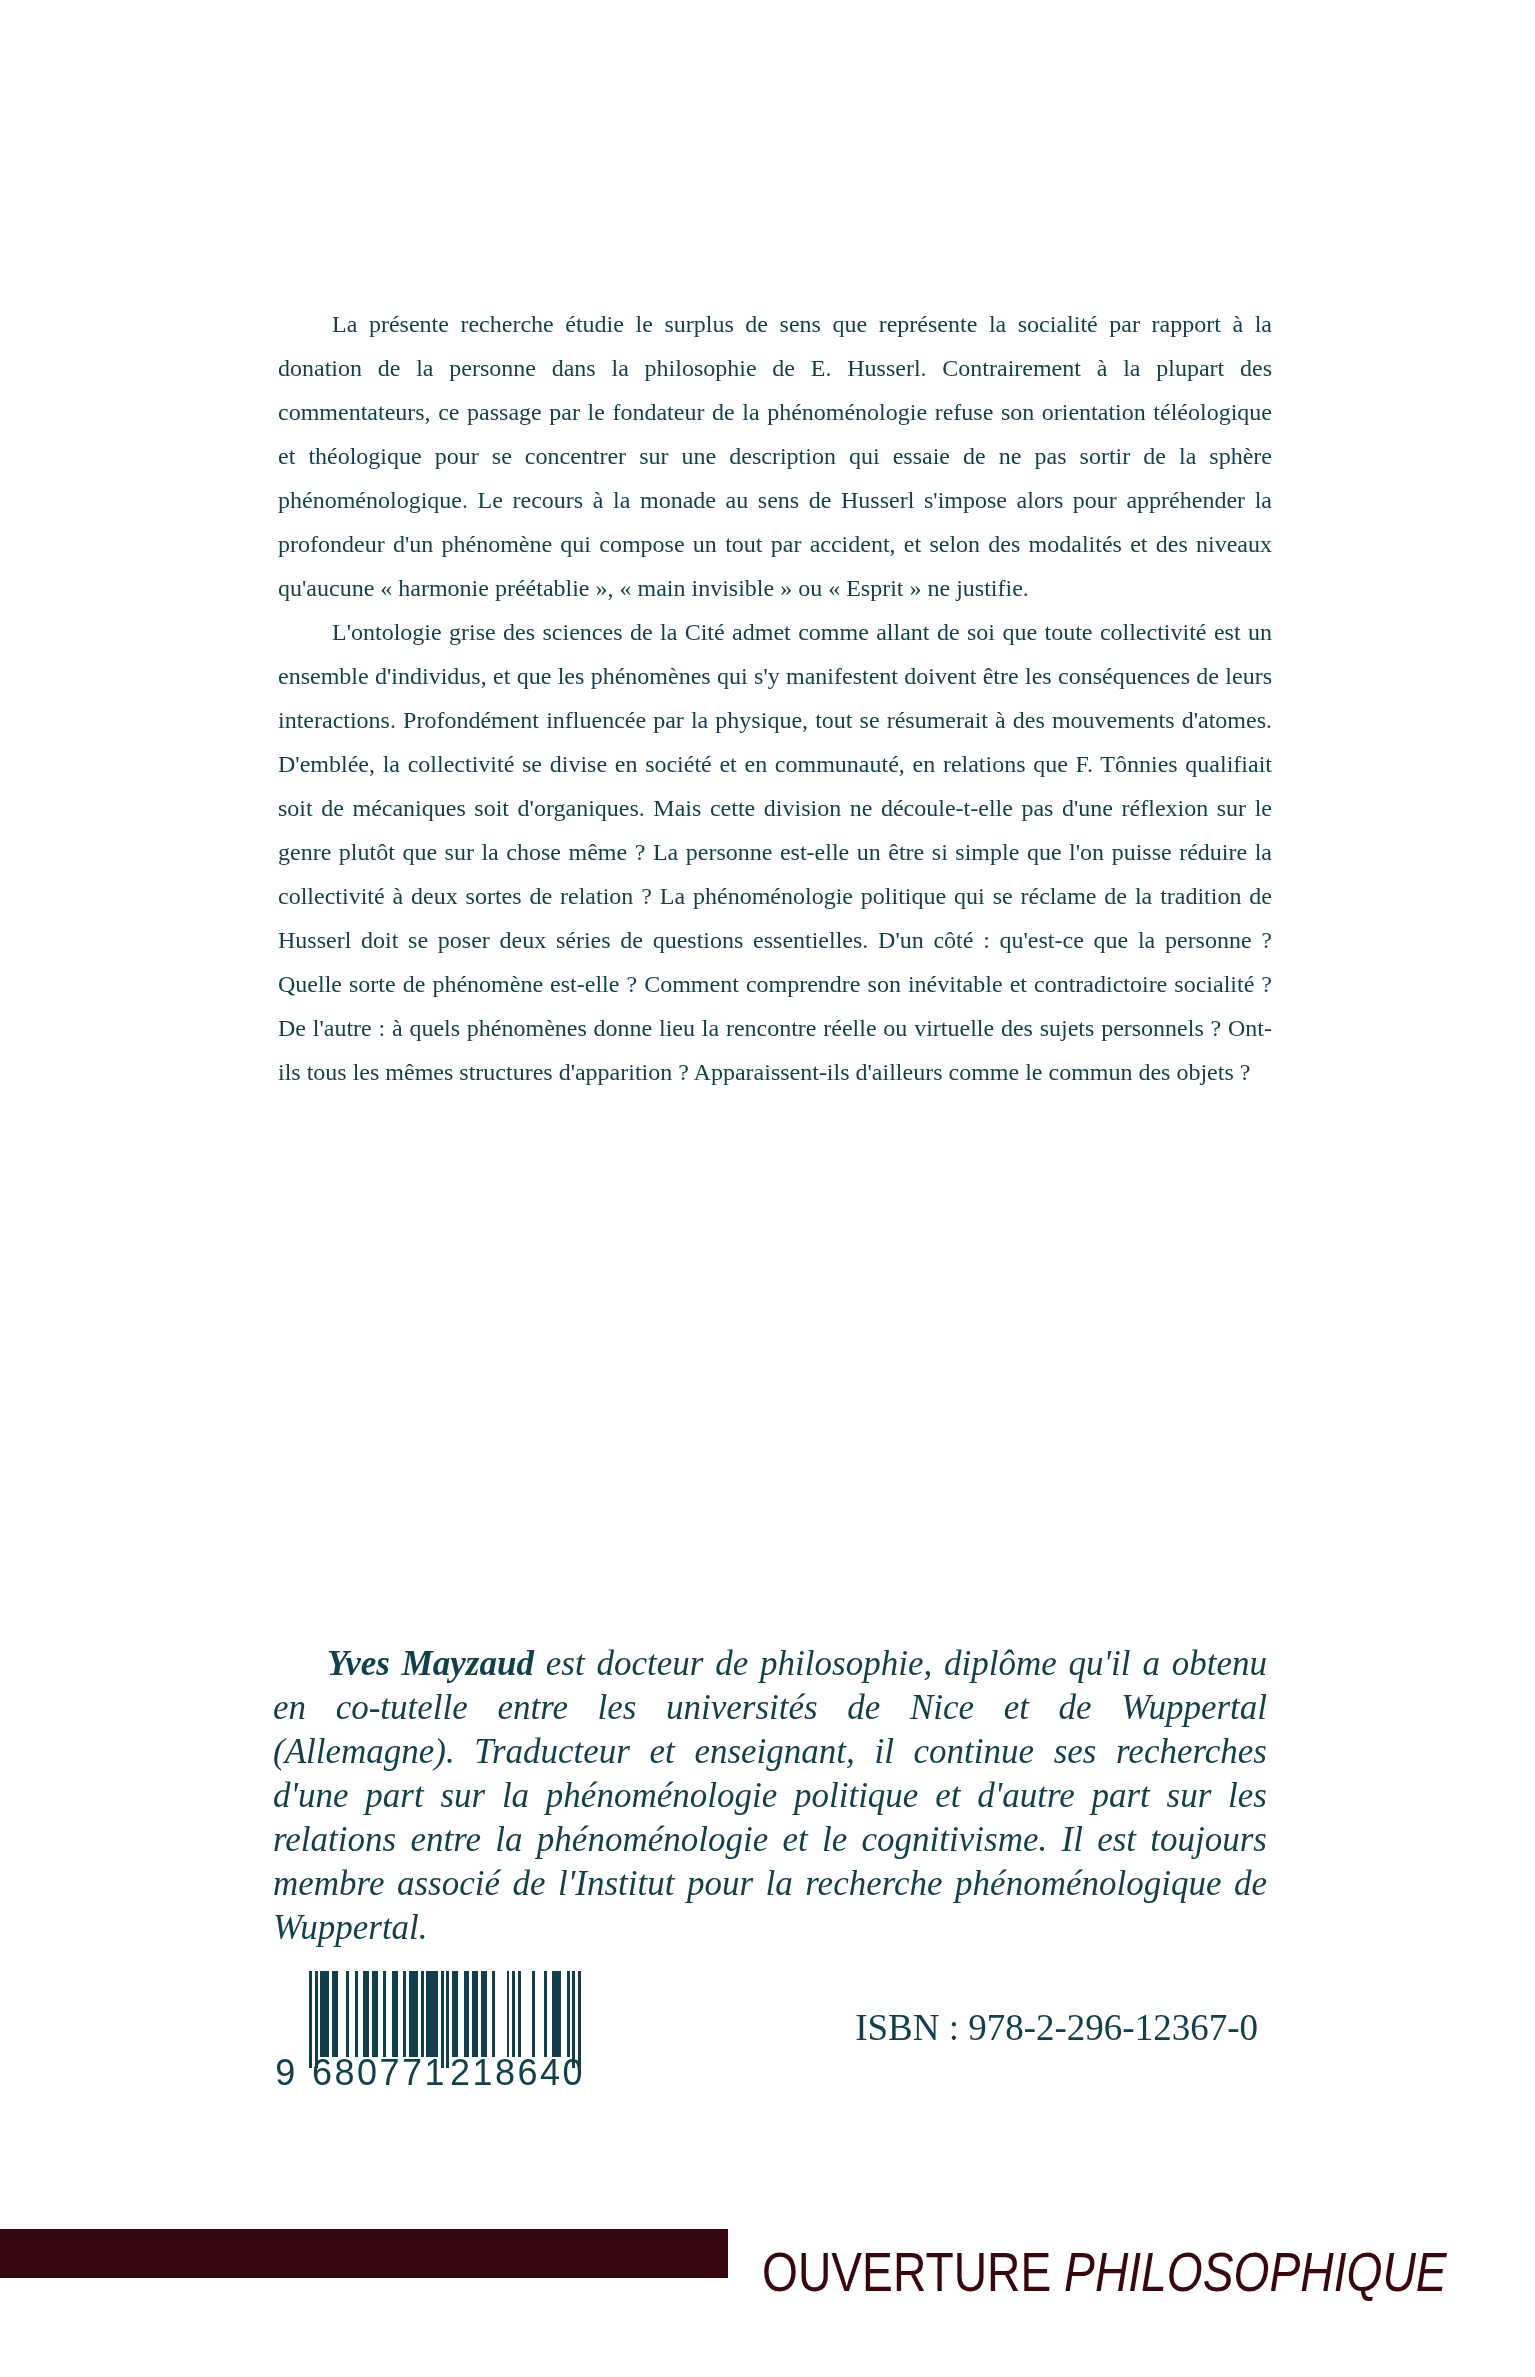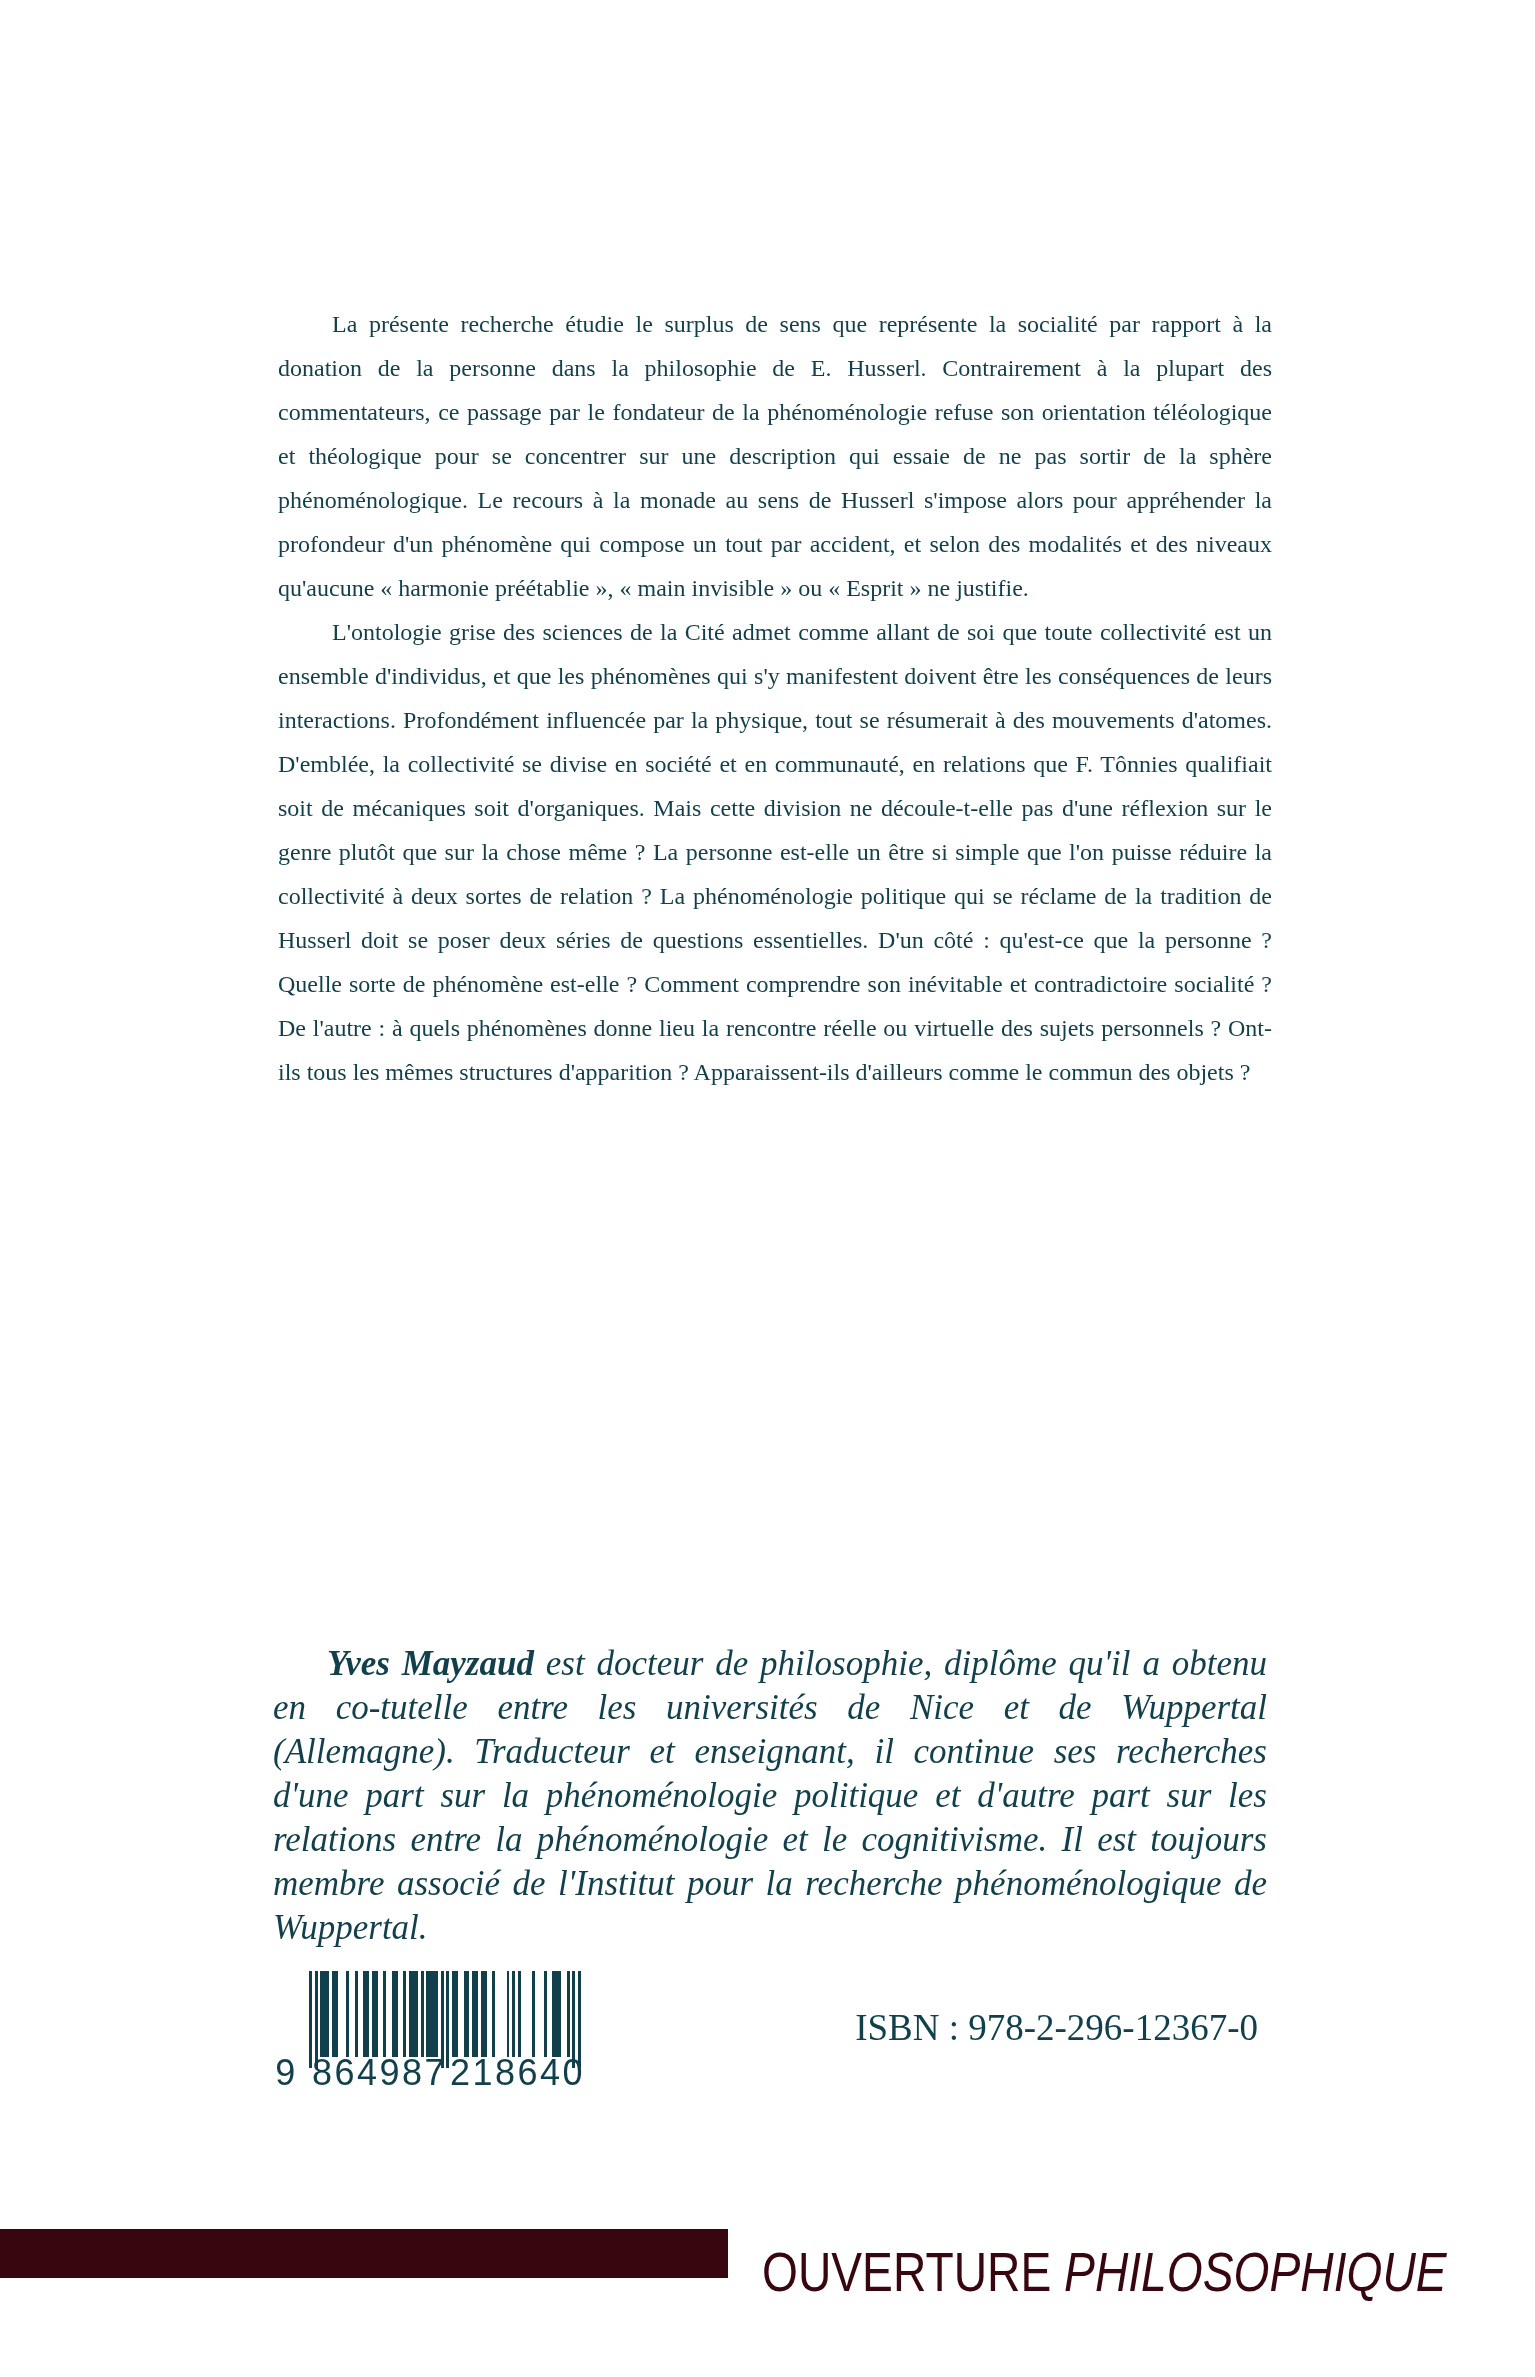--- a/index.html
+++ b/index.html
@@ -139,21 +139,21 @@
         <i style="left:82.105%;width:1.083%;height:100%"></i>
         <i style="left:86.316%;width:1.083%;height:100%"></i>
         <i style="left:89.474%;width:1.083%;height:100%"></i>
         <i style="left:90.526%;width:1.083%;height:100%"></i>
         <i style="left:91.579%;width:1.083%;height:100%"></i>
         <i style="left:94.737%;width:1.083%;height:100%"></i>
         <i style="left:96.842%;width:1.083%;height:113%"></i>
         <i style="left:98.947%;width:1.083%;height:113%"></i>
       </div>
     <span class="bc-first">9</span>
-    <span class="bc-g g1">864987</span>
+    <span class="bc-g g1">680771</span>
     <span class="bc-g g2">218640</span>
   </div>
 
   <div class="isbn-block">
     <div>ISBN : 978-2-296-12367-0</div>
   </div>
 
   <div class="collection-bar"></div>
 
   <div class="collection-name"><span class="squeeze"><span class="coll-reg">OUVERTURE</span>&nbsp;<span class="coll-it">PHILOSOPHIQUE</span></span></div>

